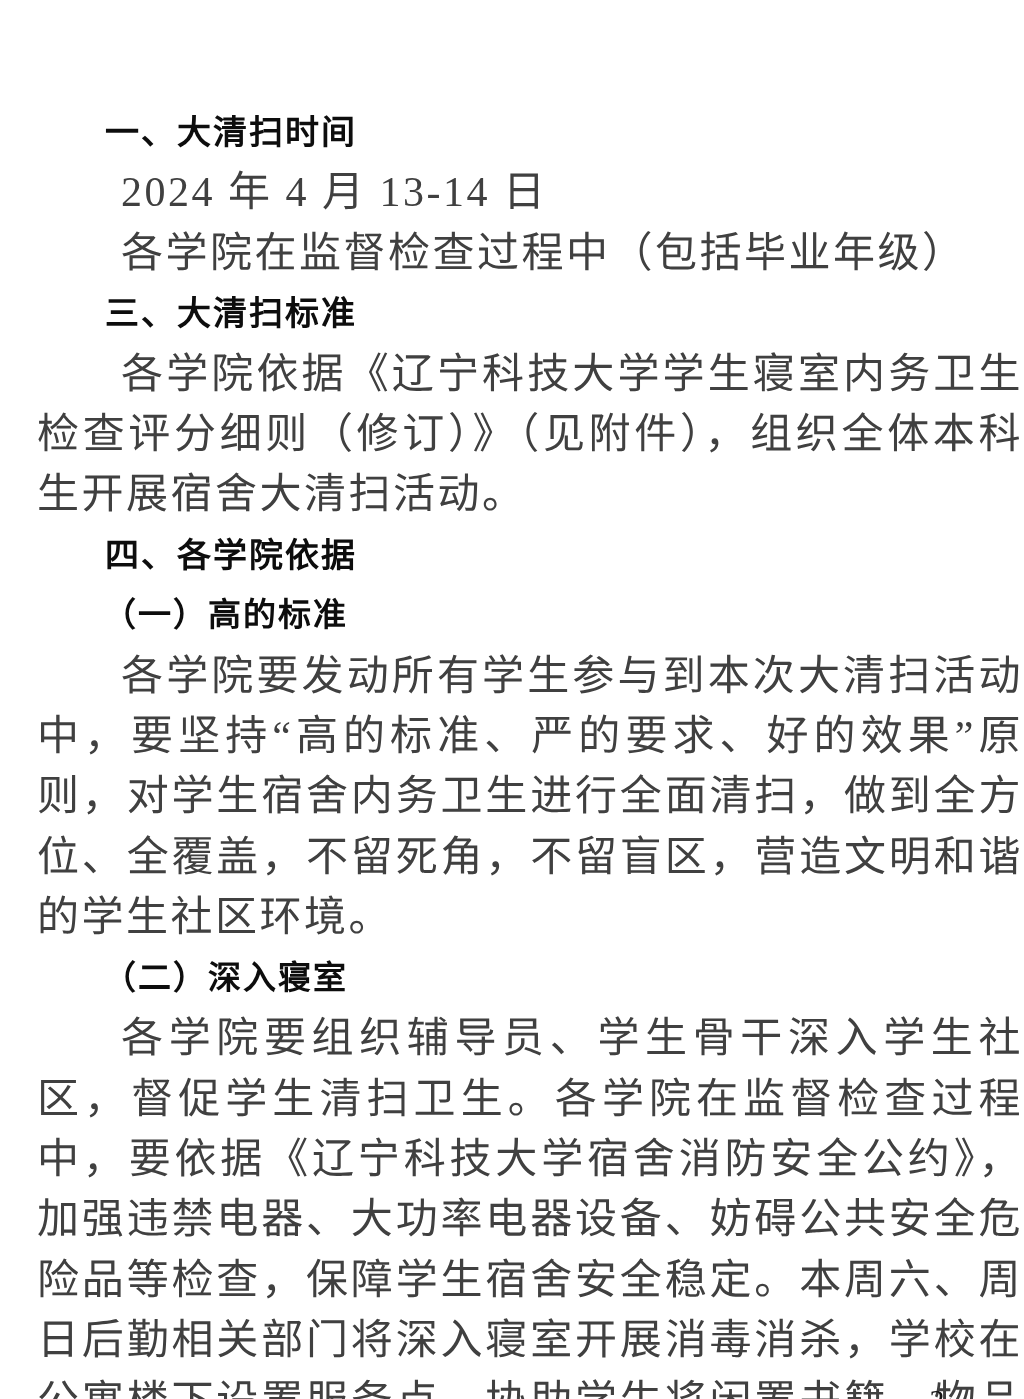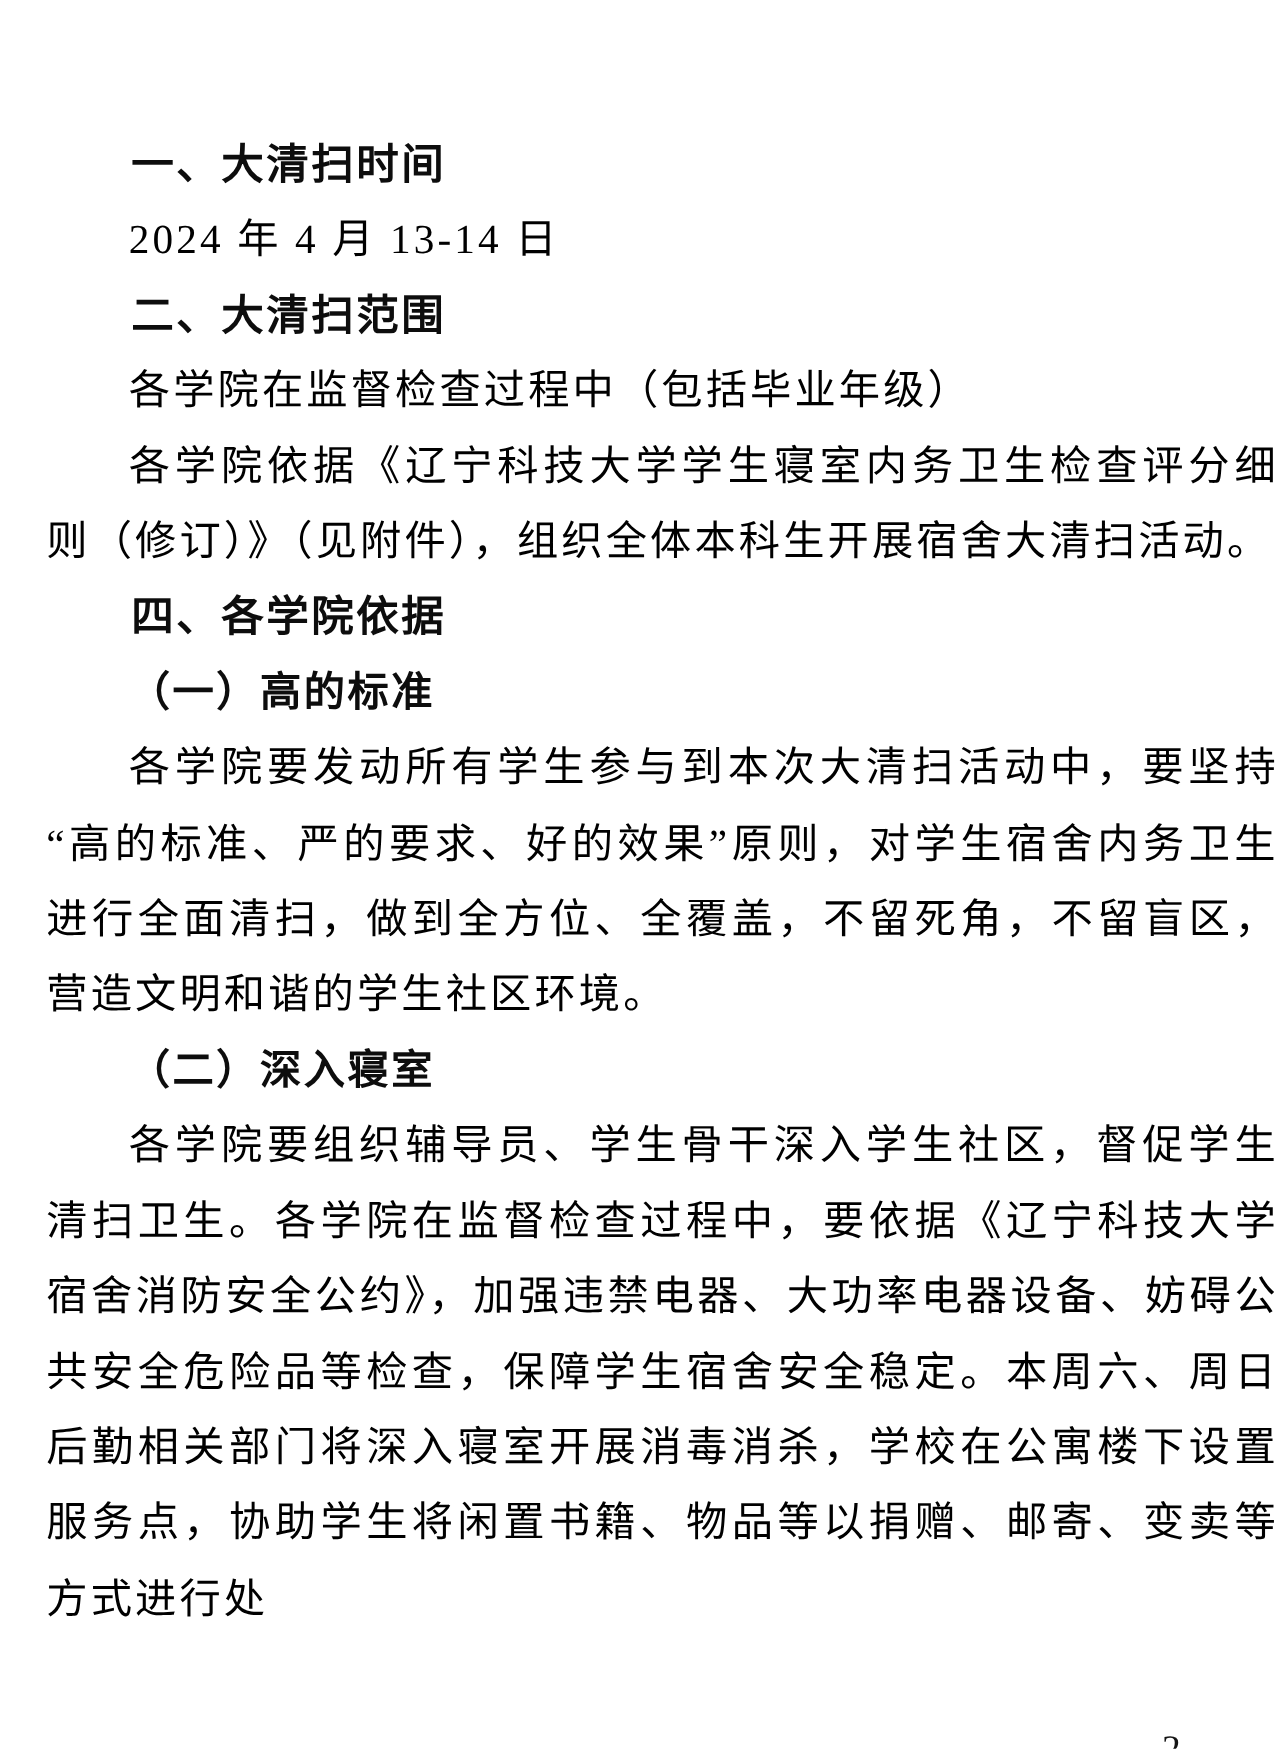--- a/index.html
+++ b/index.html
@@ -22,27 +22,27 @@
     box-sizing: border-box;
     padding: 54px 19px 0 19px;
     background: #ffffff;
     margin-top: 48px;
   }
   
   .para {
     margin: 0;
     font-family: "Liberation Serif", "DejaVu Serif", serif;
     font-weight: 400;
-    font-size: 33px;
+    font-size: 42px;
     line-height: 60.4px;
     letter-spacing: 2.5px;
     text-align: justify;
     text-justify: inter-ideograph;
     text-indent: 2em;
-    color: #000000;
+    color: #404040;
   }
   
   .h1 {
     margin: 0;
     font-family: "Liberation Sans", "DejaVu Sans", sans-serif;
     font-weight: 700;
     font-size: 34px;
     line-height: 60.4px;
     letter-spacing: 2px;
     text-indent: 2em;
@@ -71,23 +71,23 @@
   }
 </style>
 </head>
 <body>
 
 <div class="page">
 
   <h3 class="h1">一、大清扫时间</h3>
   <p class="para">2024 年 4 月 13-14 日</p>
 
-  <h3 class="h1">二、大清扫范围</h3>
   <p class="para">各学院在监督检查过程中（包括毕业年级）</p>
 
+  <h3 class="h1">三、大清扫标准</h3>
   <p class="para">各学院依据《辽宁科技大学学生寝室内务卫生检查评分细则（修订）》（见附件），组织全体本科生开展宿舍大清扫活动。</p>
 
   <h3 class="h1">四、各学院依据</h3>
 
   <h4 class="h2">（一）高的标准</h4>
   <p class="para">各学院要发动所有学生参与到本次大清扫活动中，要坚持“高的标准、严的要求、好的效果”原则，对学生宿舍内务卫生进行全面清扫，做到全方位、全覆盖，不留死角，不留盲区，营造文明和谐的学生社区环境。</p>
 
   <h4 class="h2">（二）深入寝室</h4>
   <p class="para">各学院要组织辅导员、学生骨干深入学生社区，督促学生清扫卫生。各学院在监督检查过程中，要依据《辽宁科技大学宿舍消防安全公约》，加强违禁电器、大功率电器设备、妨碍公共安全危险品等检查，保障学生宿舍安全稳定。本周六、周日后勤相关部门将深入寝室开展消毒消杀，学校在公寓楼下设置服务点，协助学生将闲置书籍、物品等以捐赠、邮寄、变卖等方式进行处</p>
 

